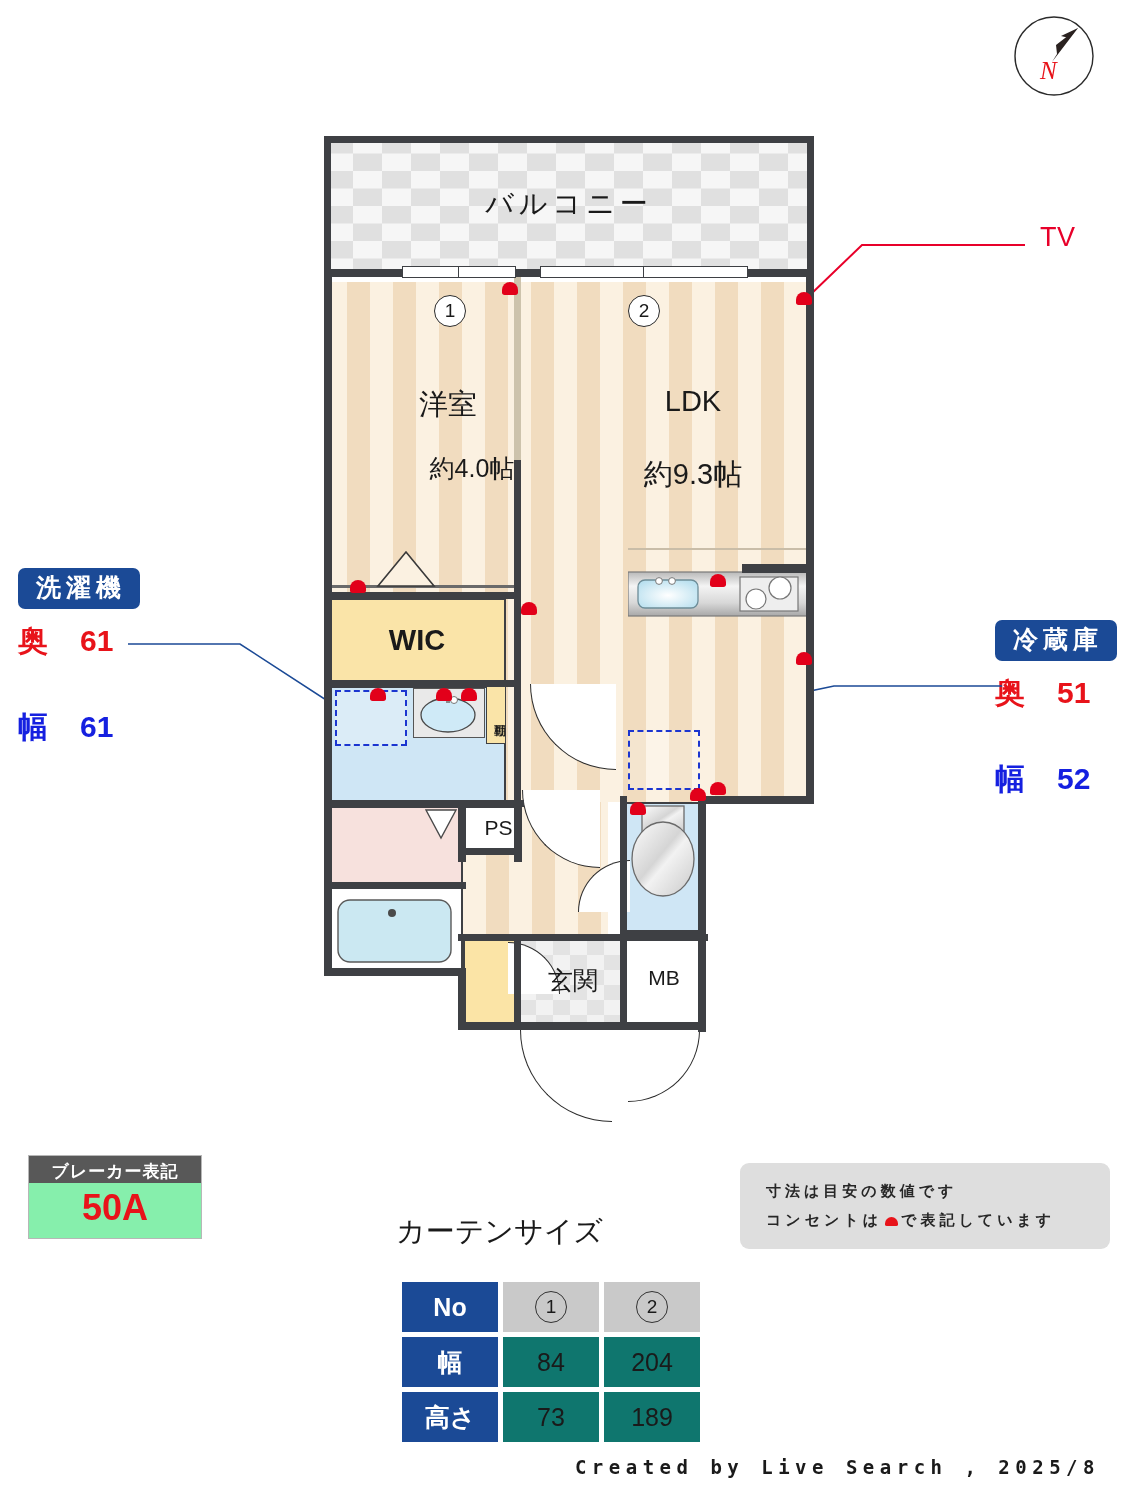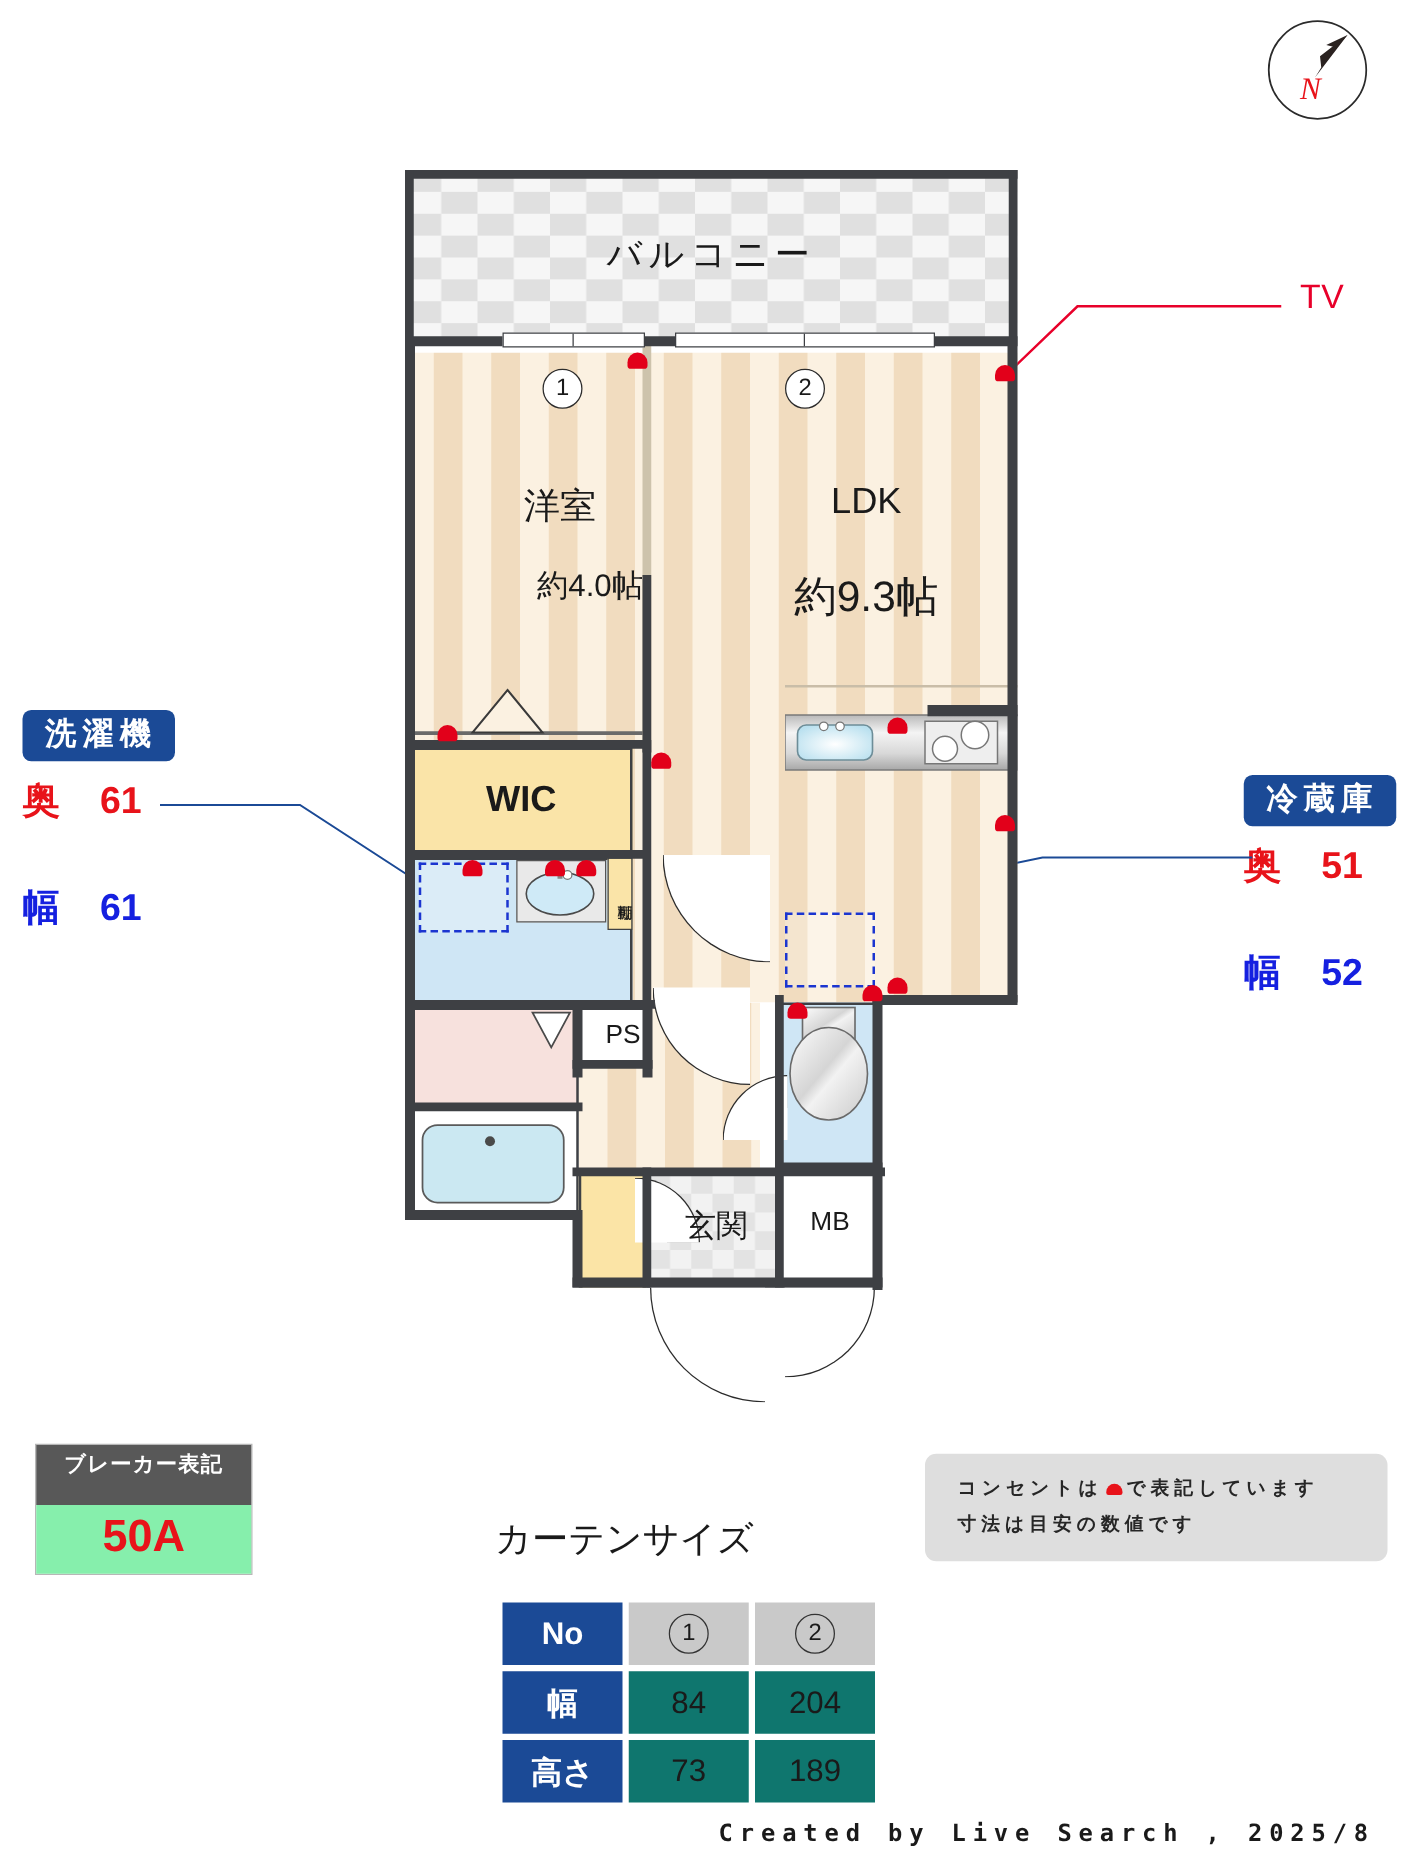--- a/index.html
+++ b/index.html
@@ -22,21 +22,21 @@
   .info-row{font-size:30px;font-weight:bold;line-height:1.35;white-space:nowrap;margin-top:45px;}
   .info-row .k{display:inline-block;width:62px;}
   .depth{color:#e8131a;}
   .width{color:#1520e0;}
   #wash-box{left:18px;top:568px;}
   #fridge-box{left:995px;top:620px;}
   #fridge-box .info-row{text-align:left;}
   
   #breaker{left:28px;top:1155px;width:172px;border:1px solid #b7b7b7;}
   #breaker .bk-head{background:#585858;color:#fff;font-size:17px;font-weight:bold;
-    letter-spacing:1px;text-align:center;padding:4px 0 21px;}
+    letter-spacing:1px;text-align:center;padding:4px 0 0;}
   #breaker .bk-val{background:#86efac;color:#e8131a;font-size:36px;font-weight:bold;
     text-align:center;padding:4px 0 9px;}
   
   #note{left:740px;top:1163px;width:370px;background:#dedede;border-radius:9px;
         padding:13px 0 14px 0;}
   #note div{font-size:15px;font-weight:bold;letter-spacing:4px;color:#262626;
         line-height:1.95;padding-left:26px;}
   .dot-inline{display:inline-block;width:13px;height:9px;background:#e8131a;
         border-radius:7px 7px 2px 2px;vertical-align:middle;margin:0 3px;}
   
@@ -130,21 +130,21 @@
         <rect width="46" height="10" fill="#fbf1e1"></rect>
         <rect x="23" width="23" height="10" fill="#f1dcbf"></rect>
       </pattern>
     </defs>
     <rect width="490" height="520" fill="url(#woodv)"></rect>
   </svg>
 
   <div class="lbl" style="left:40px;top:255px;width:180px;font-size:29px;z-index:15;">洋室</div>
   <div class="lbl" style="left:30px;top:322px;width:200px;font-size:25px;z-index:15;padding-left:24px;">約4.0帖</div>
   <div class="lbl" style="left:285px;top:255px;width:180px;font-size:29px;z-index:15;">LDK</div>
-  <div class="lbl" style="left:270px;top:325px;width:210px;font-size:34px;z-index:15;">約9.3帖</div>
+  <div class="lbl" style="left:270px;top:325px;width:210px;font-size:29px;z-index:15;">約9.3帖</div>
 
   <div class="room" style="left:10px;top:468px;width:178px;height:88px;background:#fae4a8;border:2px solid #3e4044;box-sizing:border-box;z-index:8;"></div>
   <div class="lbl" style="left:10px;top:494px;width:178px;font-size:29px;font-weight:bold;z-index:15;">WIC</div>
 
   <div class="room" style="left:10px;top:556px;width:178px;height:120px;background:#cfe6f5;border:2px solid #3e4044;box-sizing:border-box;z-index:8;"></div>
 
   <div class="room" style="left:95px;top:558px;width:72px;height:50px;background:#e9e9e9;border:1.5px solid #555;box-sizing:border-box;z-index:10;">
     <svg width="69" height="47">
       <ellipse cx="34" cy="26" rx="27" ry="17" fill="#cfeaf7" stroke="#4a4a4a" stroke-width="1.3"></ellipse>
       <rect x="32" y="5" width="4" height="9" fill="#888"></rect>
@@ -302,22 +302,22 @@
   <div class="outlet" style="left:392px;top:652px;"></div>
   <div class="outlet" style="left:312px;top:672px;"></div>
 </div>
 
 <div class="abs" id="breaker">
   <div class="bk-head">ブレーカー表記</div>
   <div class="bk-val">50A</div>
 </div>
 
 <div class="abs" id="note">
+  <div>寸法は目安の数値です</div>
   <div><span>コンセントは</span><span class="dot-inline"></span><span>で表記しています</span></div>
-  <div>寸法は目安の数値です</div>
 </div>
 
 <div class="abs" id="curtain-title">カーテンサイズ</div>
 <table class="abs" id="curtain-table">
   <tbody>
       <tr>
     <td class="hd">No</td>
     <td class="nohd"><span class="circnum">1</span></td>
     <td class="nohd"><span class="circnum">2</span></td>
   </tr>

